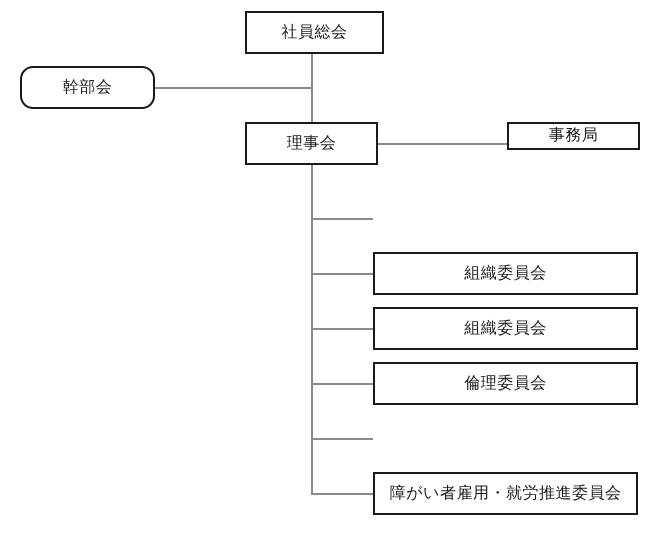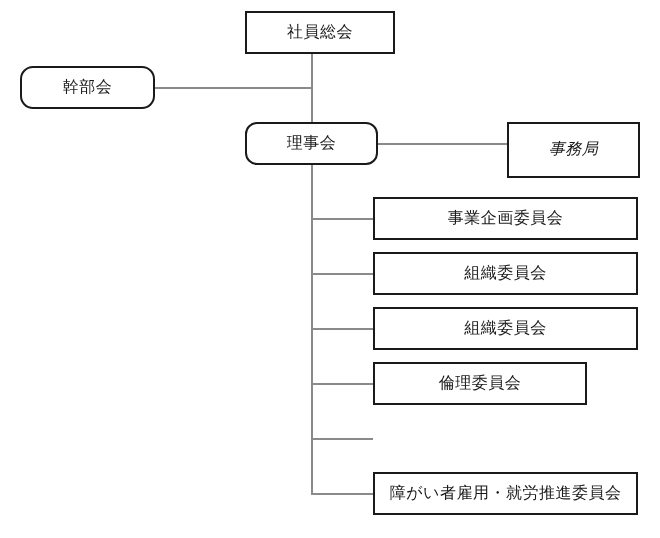--- a/index.html
+++ b/index.html
@@ -55,49 +55,46 @@
 
   <div class="connector v" style="left:311px; top:165px; height:329px;"></div>
 
   <div class="connector h" style="left:311px; top:218px; width:62px;"></div>
   <div class="connector h" style="left:311px; top:273px; width:62px;"></div>
   <div class="connector h" style="left:311px; top:328px; width:62px;"></div>
   <div class="connector h" style="left:311px; top:383px; width:62px;"></div>
   <div class="connector h" style="left:311px; top:438px; width:62px;"></div>
   <div class="connector h" style="left:311px; top:493px; width:62px;"></div>
 
-  <div class="node-box" style="left:245px; top:11px; width:150px; height:43px;">
+  <div class="node-box" style="left:245px; top:11px; width:139px; height:43px;">
     <span class="node-label">社員総会</span>
   </div>
 
   <div class="node-box" style="left:20px; top:66px; width:135px; height:43px;border-radius:13px;">
     <span class="node-label">幹部会</span>
   </div>
 
-  <div class="node-box" style="left:245px; top:122px; width:133px; height:43px;border-radius:12px;">
+  <div class="node-box" style="left:245px; top:122px; width:133px; height:43px;">
     <span class="node-label">理事会</span>
   </div>
 
-  <div class="node-box" style="left:507px; top:122px; width:133px; height:56px;font-style:italic;">
+  <div class="node-box" style="left:507px; top:122px; width:133px; height:28px;">
     <span class="node-label">事務局</span>
   </div>
 
-  <div class="node-box" style="left:373px; top:197px; width:265px; height:43px;">
-    <span class="node-label">事業企画委員会</span>
-  </div>
 
   <div class="node-box" style="left:373px; top:252px; width:265px; height:43px;justify-content:center;">
     <span class="node-label">組織委員会</span>
   </div>
 
   <div class="node-box" style="left:373px; top:307px; width:265px; height:43px;">
     <span class="node-label">組織委員会</span>
   </div>
 
-  <div class="node-box" style="left:373px; top:362px; width:214px; height:43px;">
+  <div class="node-box" style="left:373px; top:362px; width:265px; height:43px;">
     <span class="node-label">倫理委員会</span>
   </div>
 
 
   <div class="node-box" style="left:373px; top:472px; width:265px; height:43px;align-items:center;">
     <span class="node-label">障がい者雇用・就労推進委員会</span>
   </div>
 
 </div>
 

